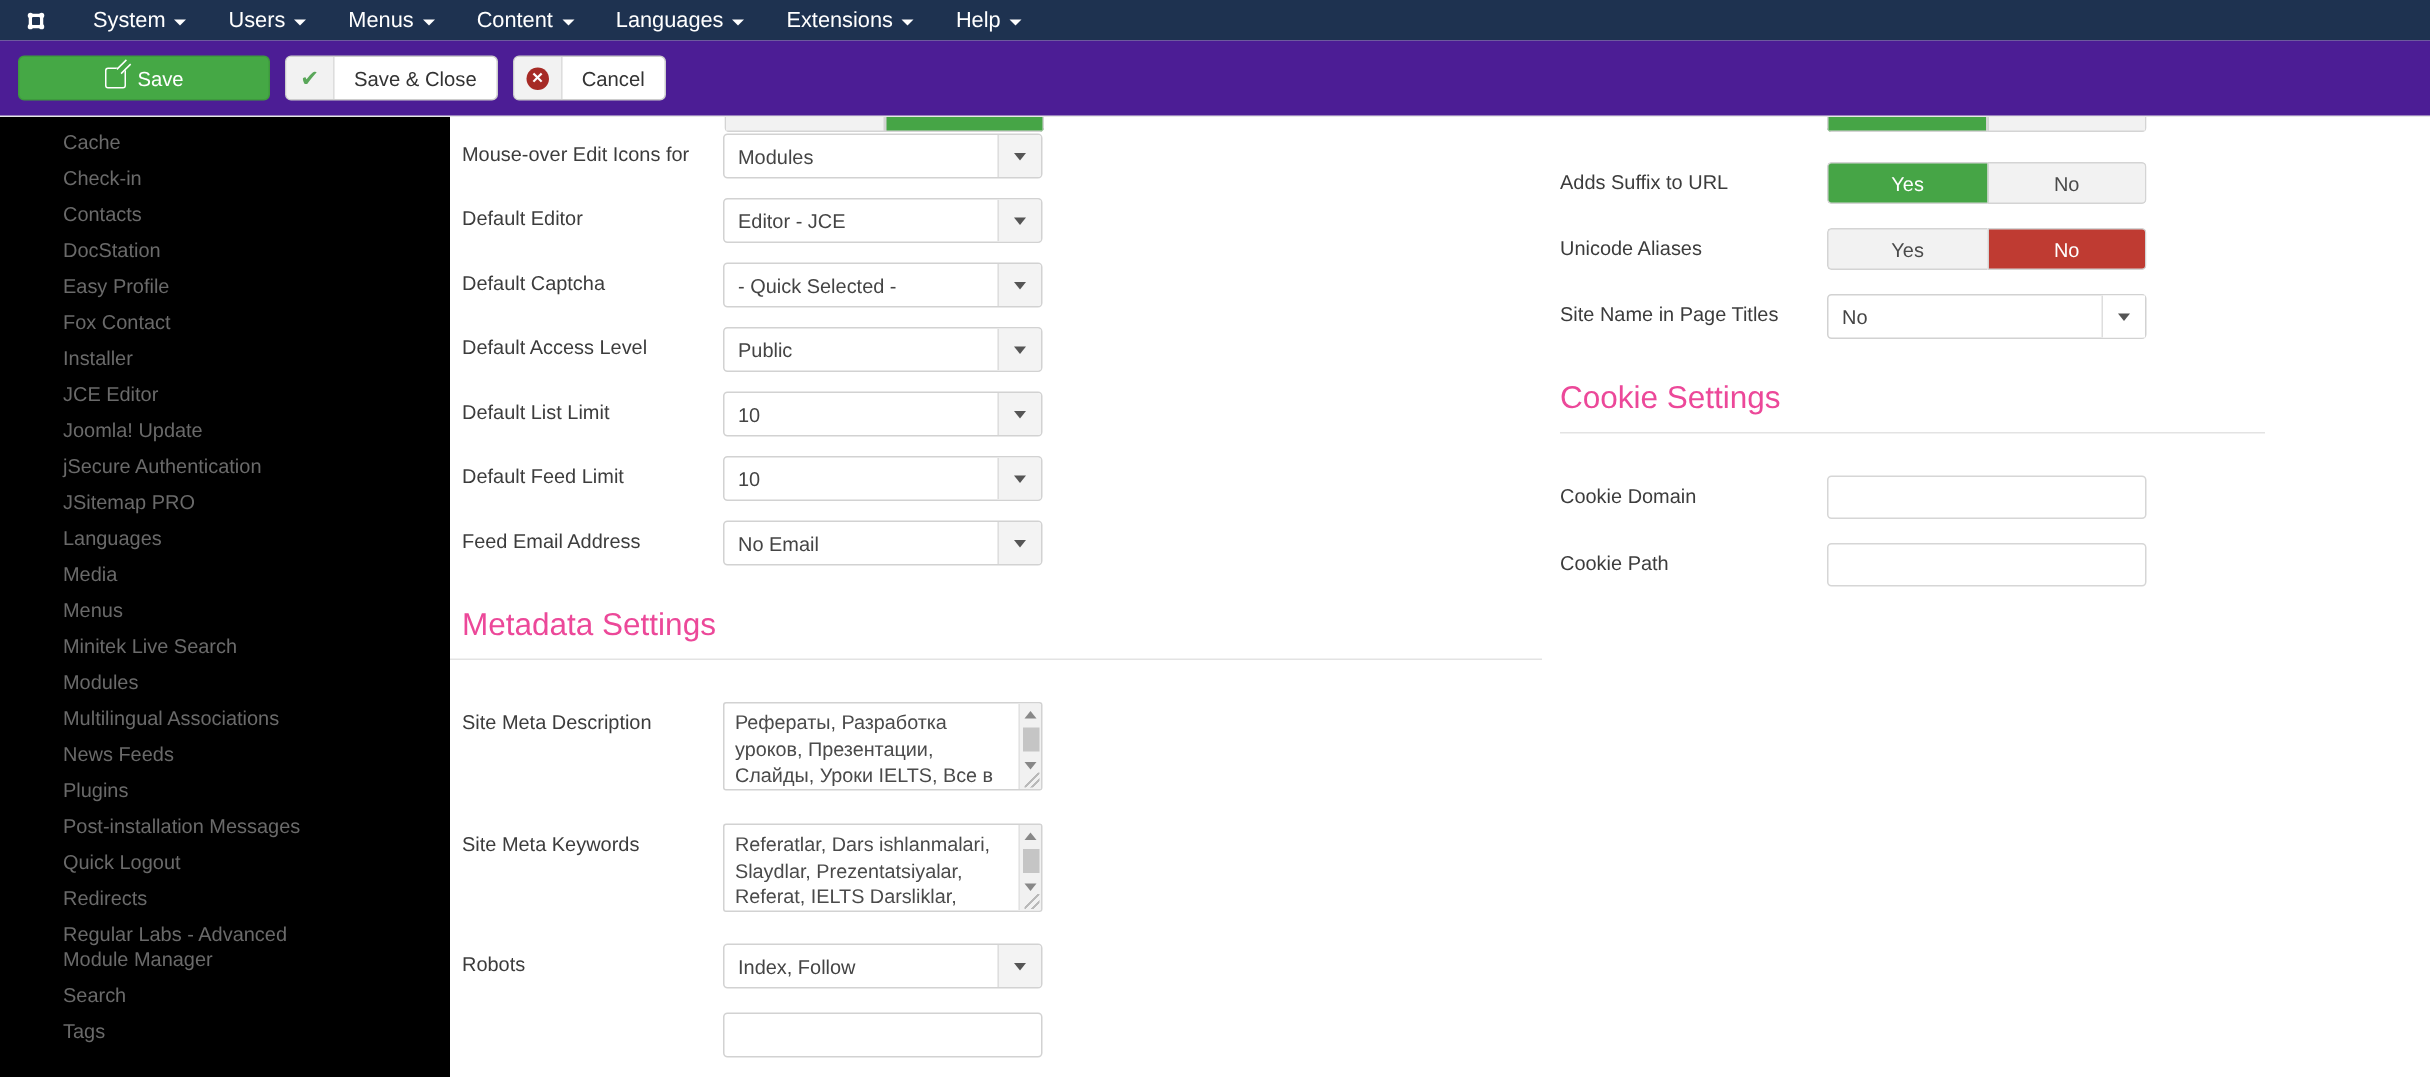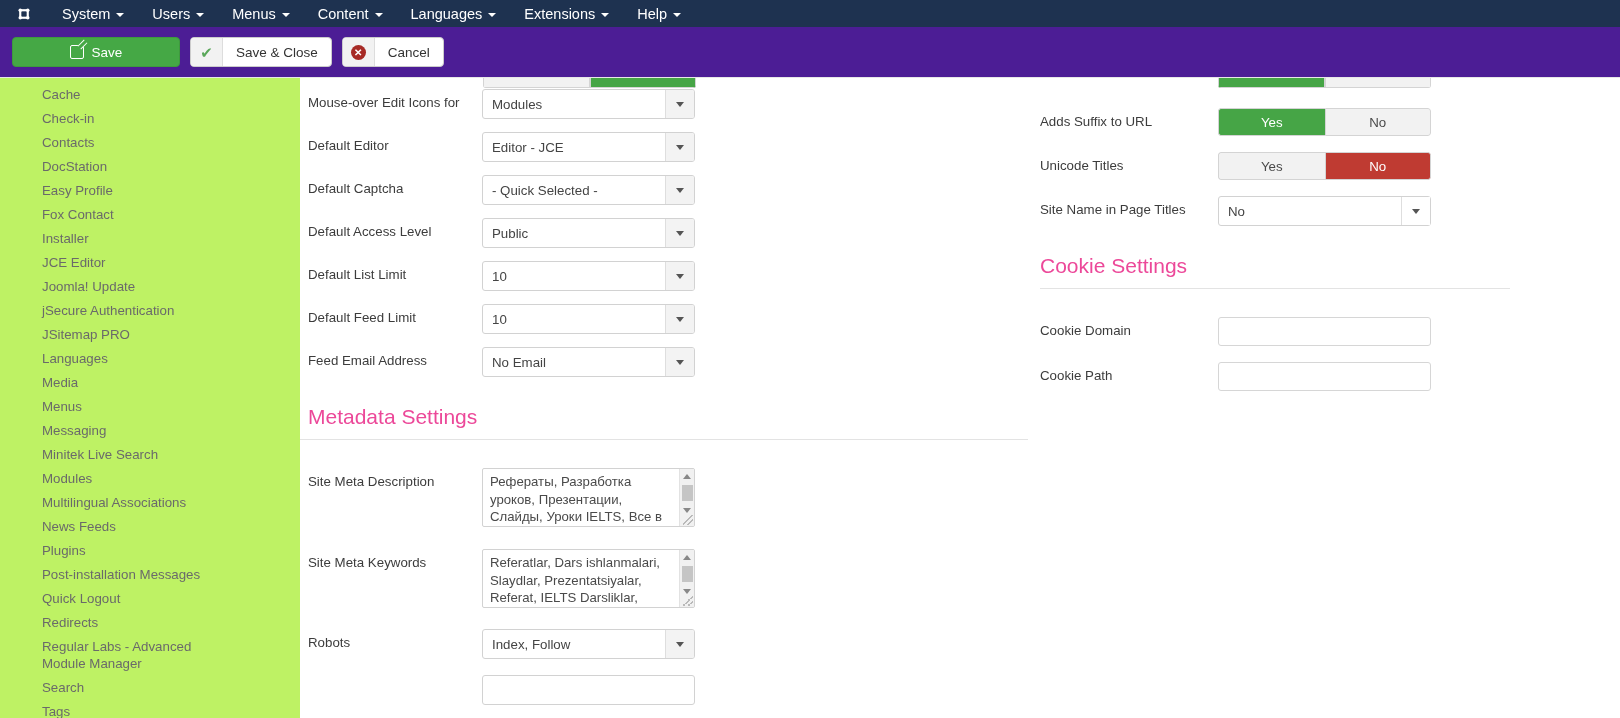--- a/index.html
+++ b/index.html
@@ -127,21 +127,21 @@
     display: flex;
     height: 640px;
     position: relative;
   }
 
   
   .sidebar {
     width: 300px;
     flex: 0 0 300px;
     padding-top: 4px;
-    background: #bef264;
+    background: #000000;
   }
   .side-item {
     color: #6a6a6a;
     font-size: 13.3px;
     line-height: 17px;
     padding: 3.5px 12px 3.5px 42px;
     cursor: pointer;
     max-width: 250px;
   }
 
@@ -430,21 +430,20 @@
     <div class="side-item"><span>Easy Profile</span></div>
     <div class="side-item"><span>Fox Contact</span></div>
     <div class="side-item"><span>Installer</span></div>
     <div class="side-item"><span>JCE Editor</span></div>
     <div class="side-item"><span>Joomla! Update</span></div>
     <div class="side-item"><span>jSecure Authentication</span></div>
     <div class="side-item"><span>JSitemap PRO</span></div>
     <div class="side-item"><span>Languages</span></div>
     <div class="side-item"><span>Media</span></div>
     <div class="side-item"><span>Menus</span></div>
-    <div class="side-item"><span>Messaging</span></div>
     <div class="side-item"><span>Minitek Live Search</span></div>
     <div class="side-item"><span>Modules</span></div>
     <div class="side-item"><span>Multilingual Associations</span></div>
     <div class="side-item"><span>News Feeds</span></div>
     <div class="side-item"><span>Plugins</span></div>
     <div class="side-item"><span>Post-installation Messages</span></div>
     <div class="side-item"><span>Quick Logout</span></div>
     <div class="side-item"><span>Redirects</span></div>
     <div class="side-item"><span>Regular Labs - Advanced Module Manager</span></div>
     <div class="side-item"><span>Search</span></div>
@@ -594,21 +593,21 @@
 
     <div class="ctrl-row" style="margin-top:19px;">
       <div class="ctrl-label">Adds Suffix to URL</div>
       <div class="toggle">
         <div class="tg-yes-on">Yes</div>
         <div class="tg-off">No</div>
       </div>
     </div>
 
     <div class="ctrl-row" style="margin-top:16px;">
-      <div class="ctrl-label">Unicode Titles</div>
+      <div class="ctrl-label">Unicode Aliases</div>
       <div class="toggle">
         <div class="tg-off">Yes</div>
         <div class="tg-no-on">No</div>
       </div>
     </div>
 
     <div class="ctrl-row" style="margin-top:16px;">
       <div class="ctrl-label">Site Name in Page Titles</div>
       <div class="sel-wide">
         <span>No</span>

